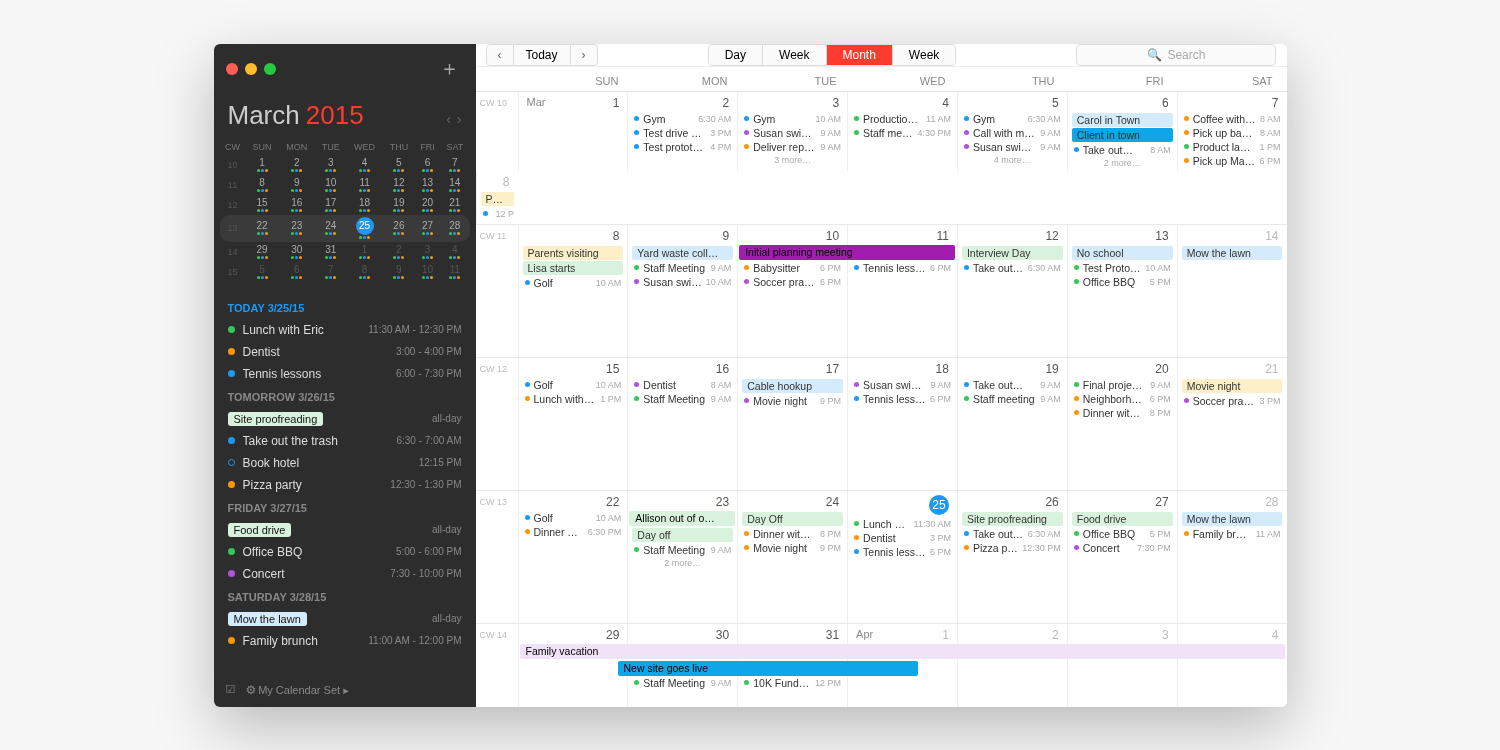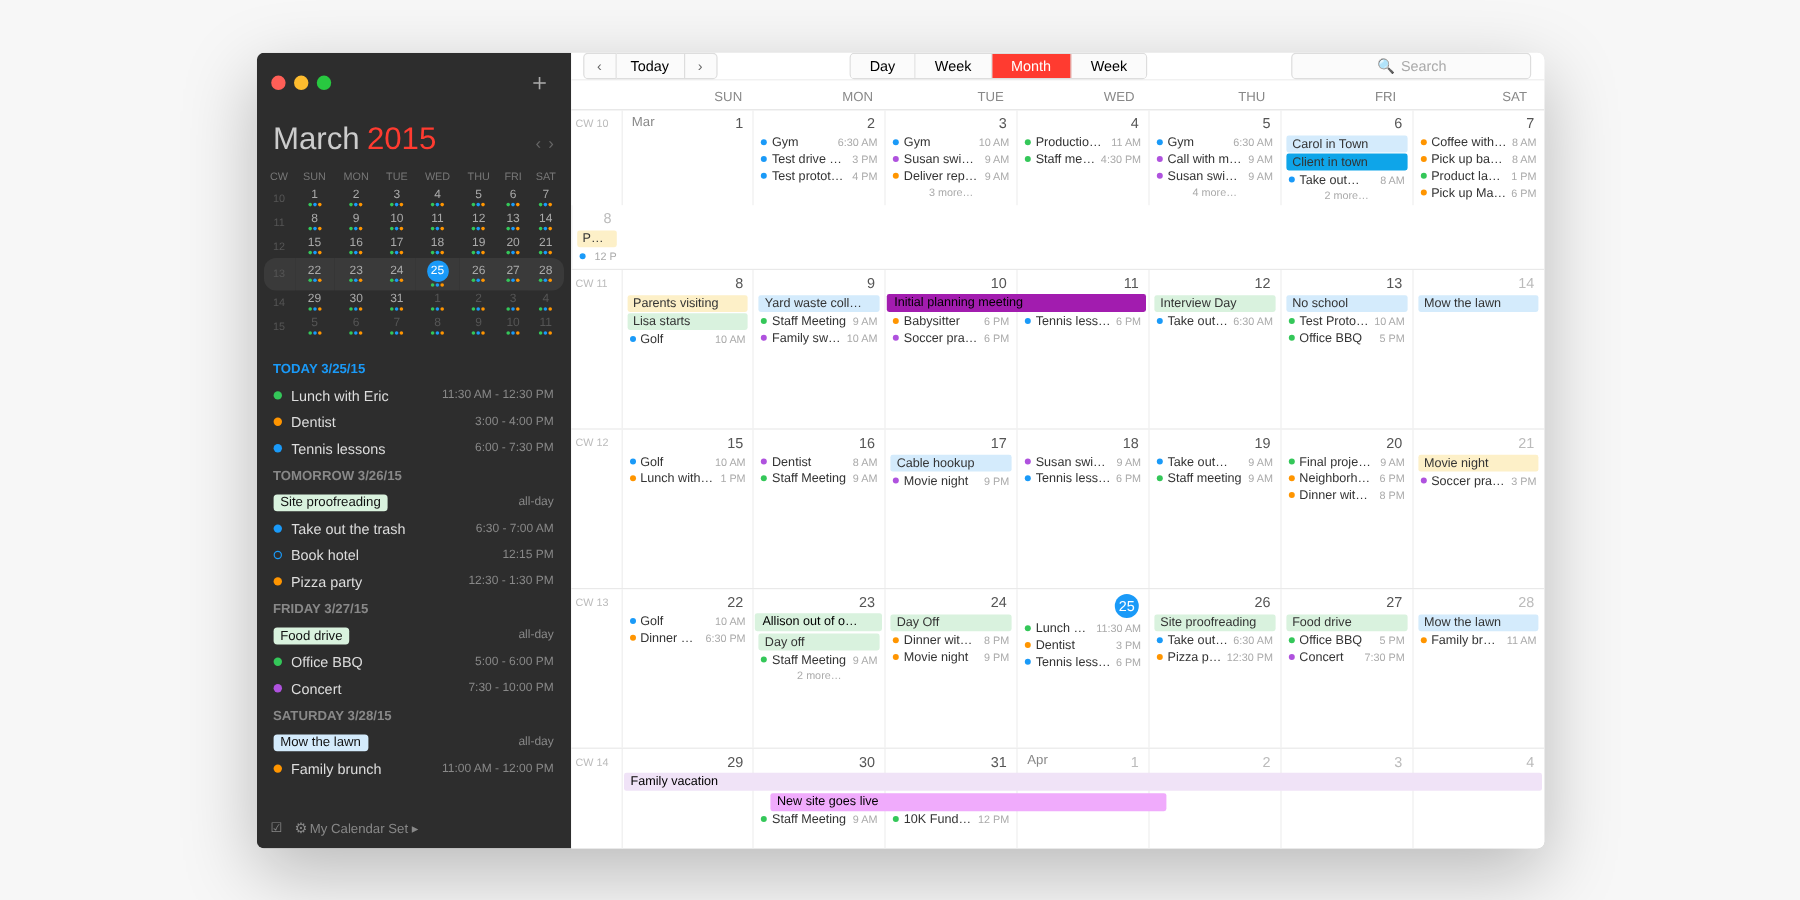--- a/index.html
+++ b/index.html
@@ -568,21 +568,21 @@
           <div class="day">
             <div class="dnum   "><span>9</span></div>
             <div class="bar" style="background:#d4ebfc">Yard waste coll…</div>
             <div class="ev">
               <span class="d" style="background:#34c759"></span>
               <span class="t">Staff Meeting</span>
               <span class="tm">9 AM</span>
             </div>
             <div class="ev">
               <span class="d" style="background:#af52de"></span>
-              <span class="t">Family swi…</span>
+              <span class="t">Susan swi…</span>
               <span class="tm">10 AM</span>
             </div>
           </div>
           <div class="day">
             <div class="dnum   "><span>10</span></div>
             <div style="height:16px"></div>
             <div class="ev">
               <span class="d" style="background:#ff9500"></span>
               <span class="t">Babysitter</span>
               <span class="tm">6 PM</span>
@@ -814,21 +814,21 @@
             <div class="ev">
               <span class="d" style="background:#ff9500"></span>
               <span class="t">Family bru…</span>
               <span class="tm">11 AM</span>
             </div>
           </div>
         </div>
         <div class="wk">
           <div class="cw-cell">CW 14</div>
           <div class="span-bar" style="left:44px;width:765px;top:20px;background:#f0e3f7">Family vacation</div>
-          <div class="span-bar" style="left:166px;width:330px;top:37px;background:#f0abfc">New site goes live</div>
+          <div class="span-bar" style="left:142px;width:300px;top:37px;background:#0ea5e9">New site goes live</div>
           <div class="day">
             <div class="dnum   "><span>29</span></div>
             <div style="height:16px"></div>
           </div>
           <div class="day">
             <div class="dnum   "><span>30</span></div>
             <div style="height:16px"></div>
             <div style="height:16px"></div>
             <div class="ev">
               <span class="d" style="background:#34c759"></span>

